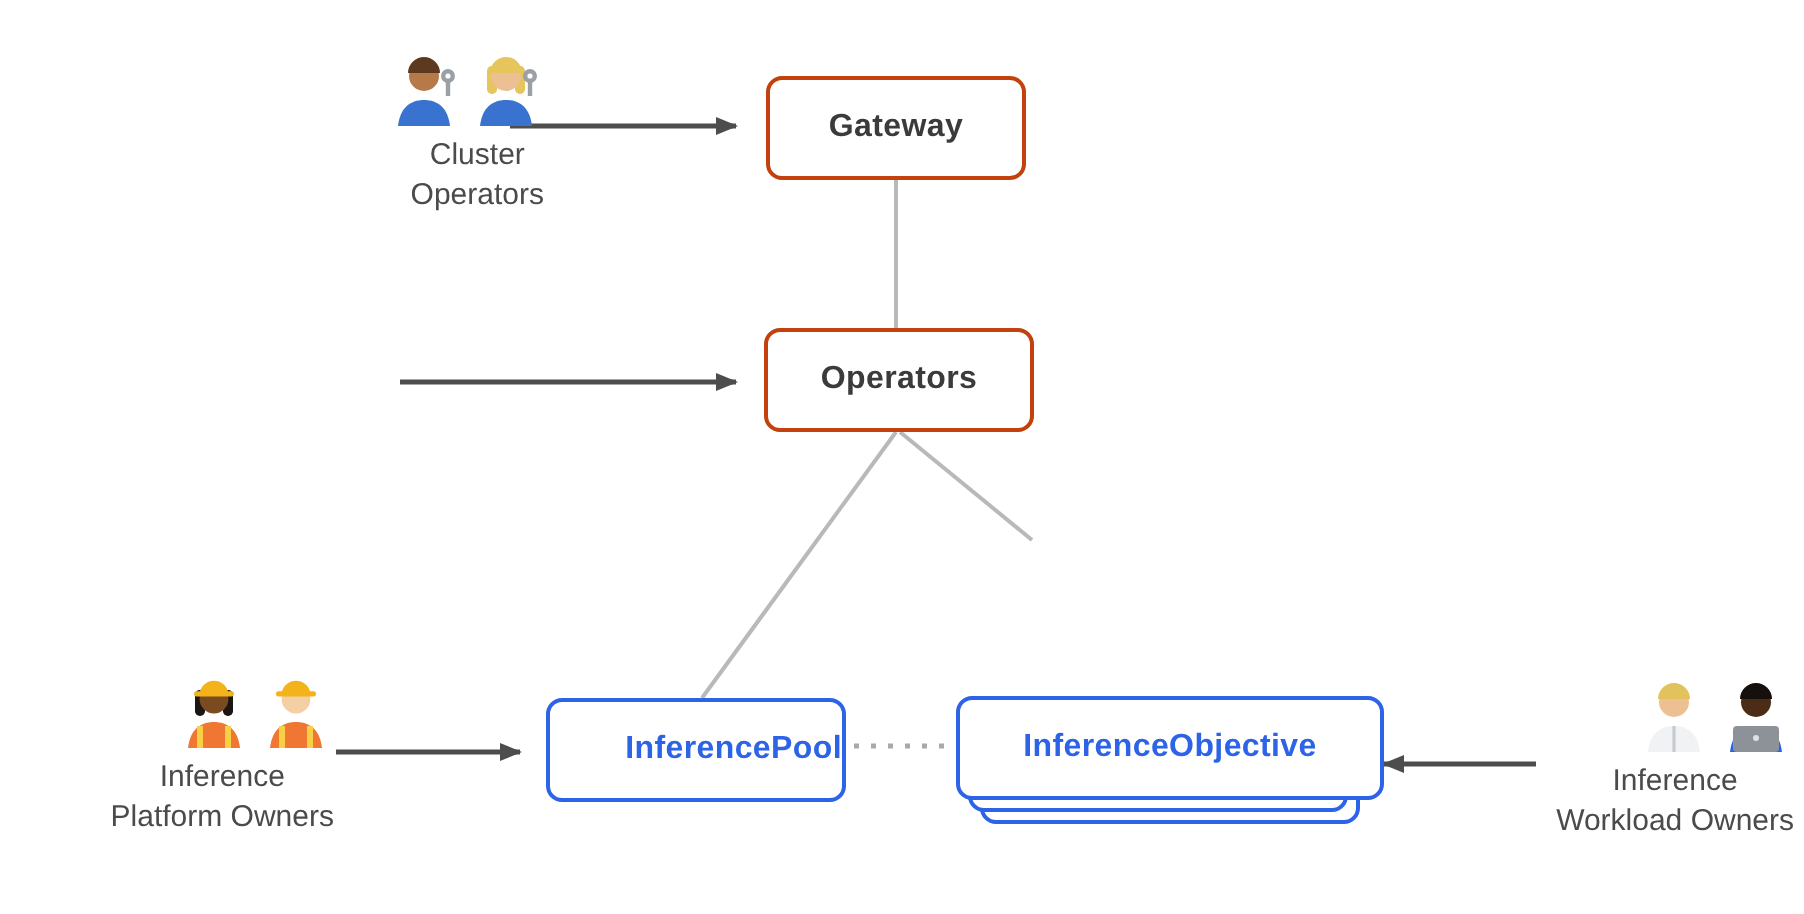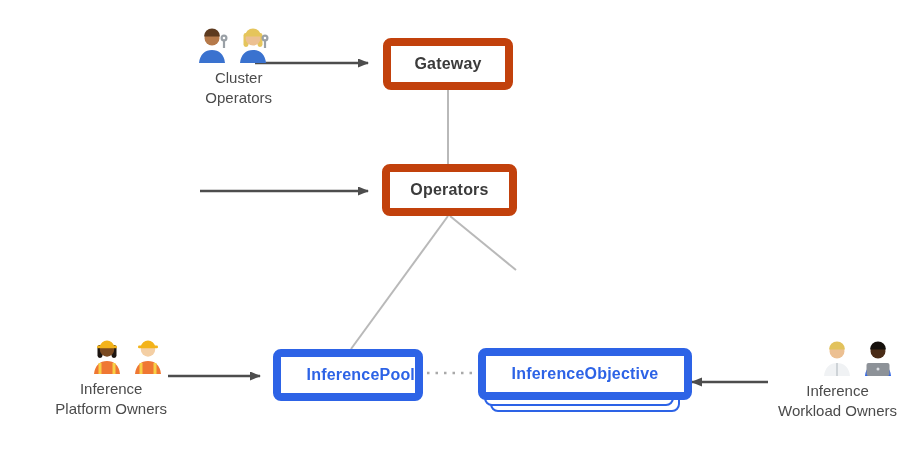--- a/index.html
+++ b/index.html
@@ -3,21 +3,21 @@
 <meta charset="utf-8">
 <style>
   html,body{margin:0;padding:0;background:#ffffff;}
   .canvas{
     position:relative;width:902px;height:457px;background:#ffffff;overflow:hidden;
     font-family:"Liberation Sans","DejaVu Sans",sans-serif;
   }
   .connectors{position:absolute;left:0;top:0;width:902px;height:457px;}
   .node{
     position:absolute;display:flex;align-items:center;justify-content:center;
-    background:#ffffff;border:8px solid #c2410c;border-radius:8px;
+    background:#ffffff;border:2px solid #c2410c;border-radius:8px;
     font-weight:bold;font-size:16px;color:#3b3b3b;box-sizing:border-box;
     letter-spacing:.2px;
   }
   .node.blue{border-color:#2d63e6;color:#2d63e6;}
   .stack-layer{position:absolute;background:#ffffff;border:2px solid #2d63e6;border-radius:8px;box-sizing:border-box;}
   .actor{position:absolute;display:flex;flex-direction:column;align-items:flex-end;}
   .actor-emojis{display:flex;gap:5px;align-items:flex-end;margin-bottom:5px;}
   .actor-label{
     font-size:15px;color:#4b4b4b;text-align:center;white-space:pre-line;
     line-height:1.35;font-weight:400;

